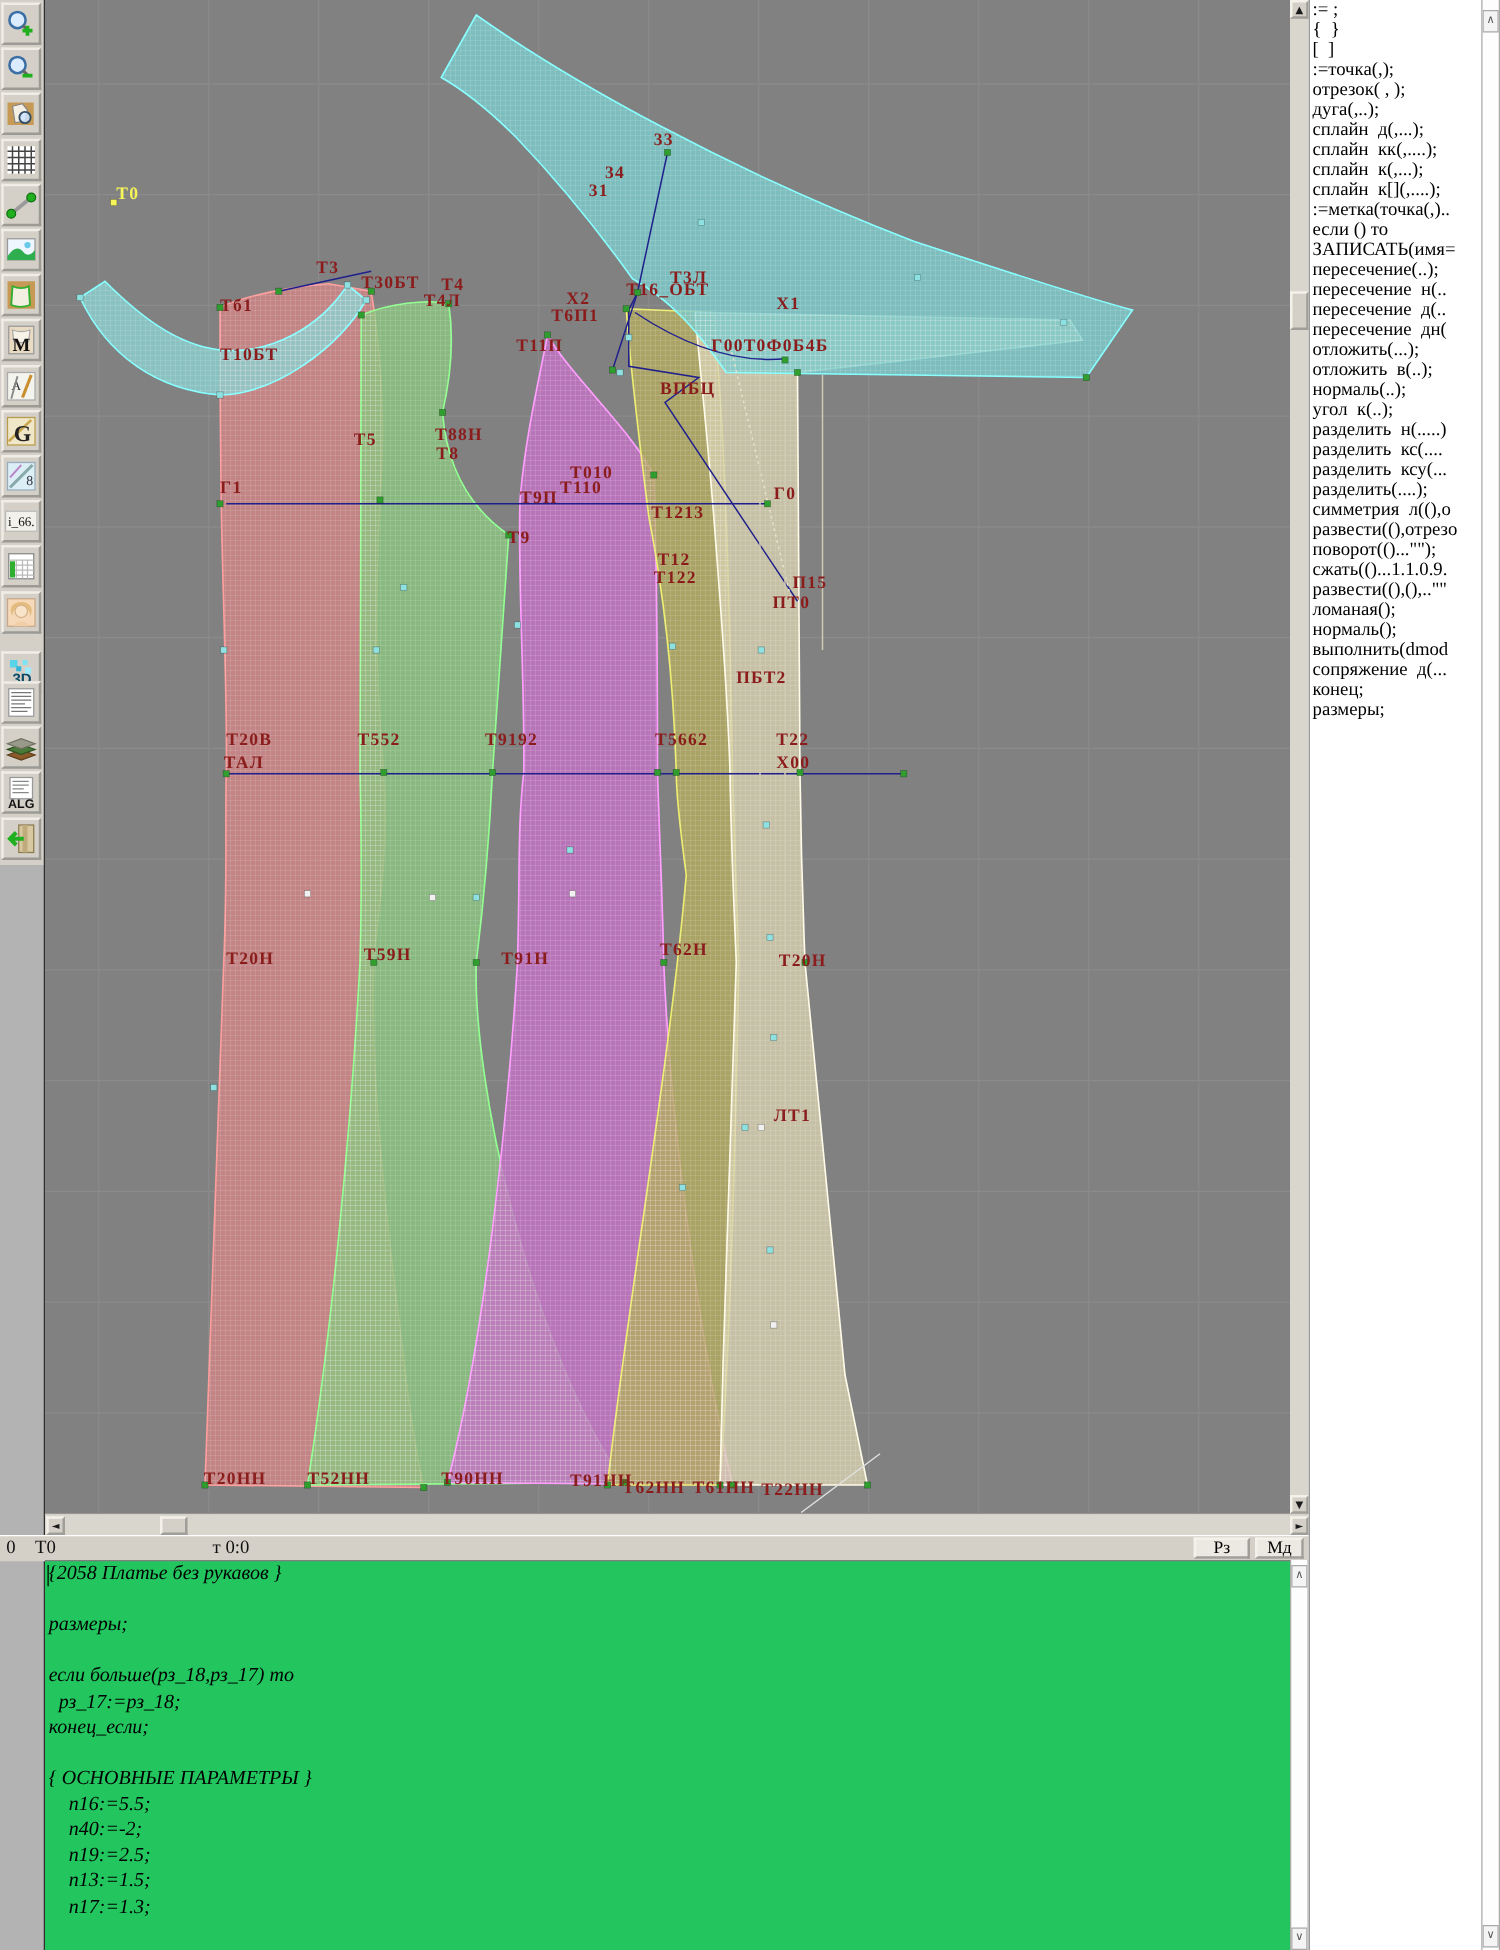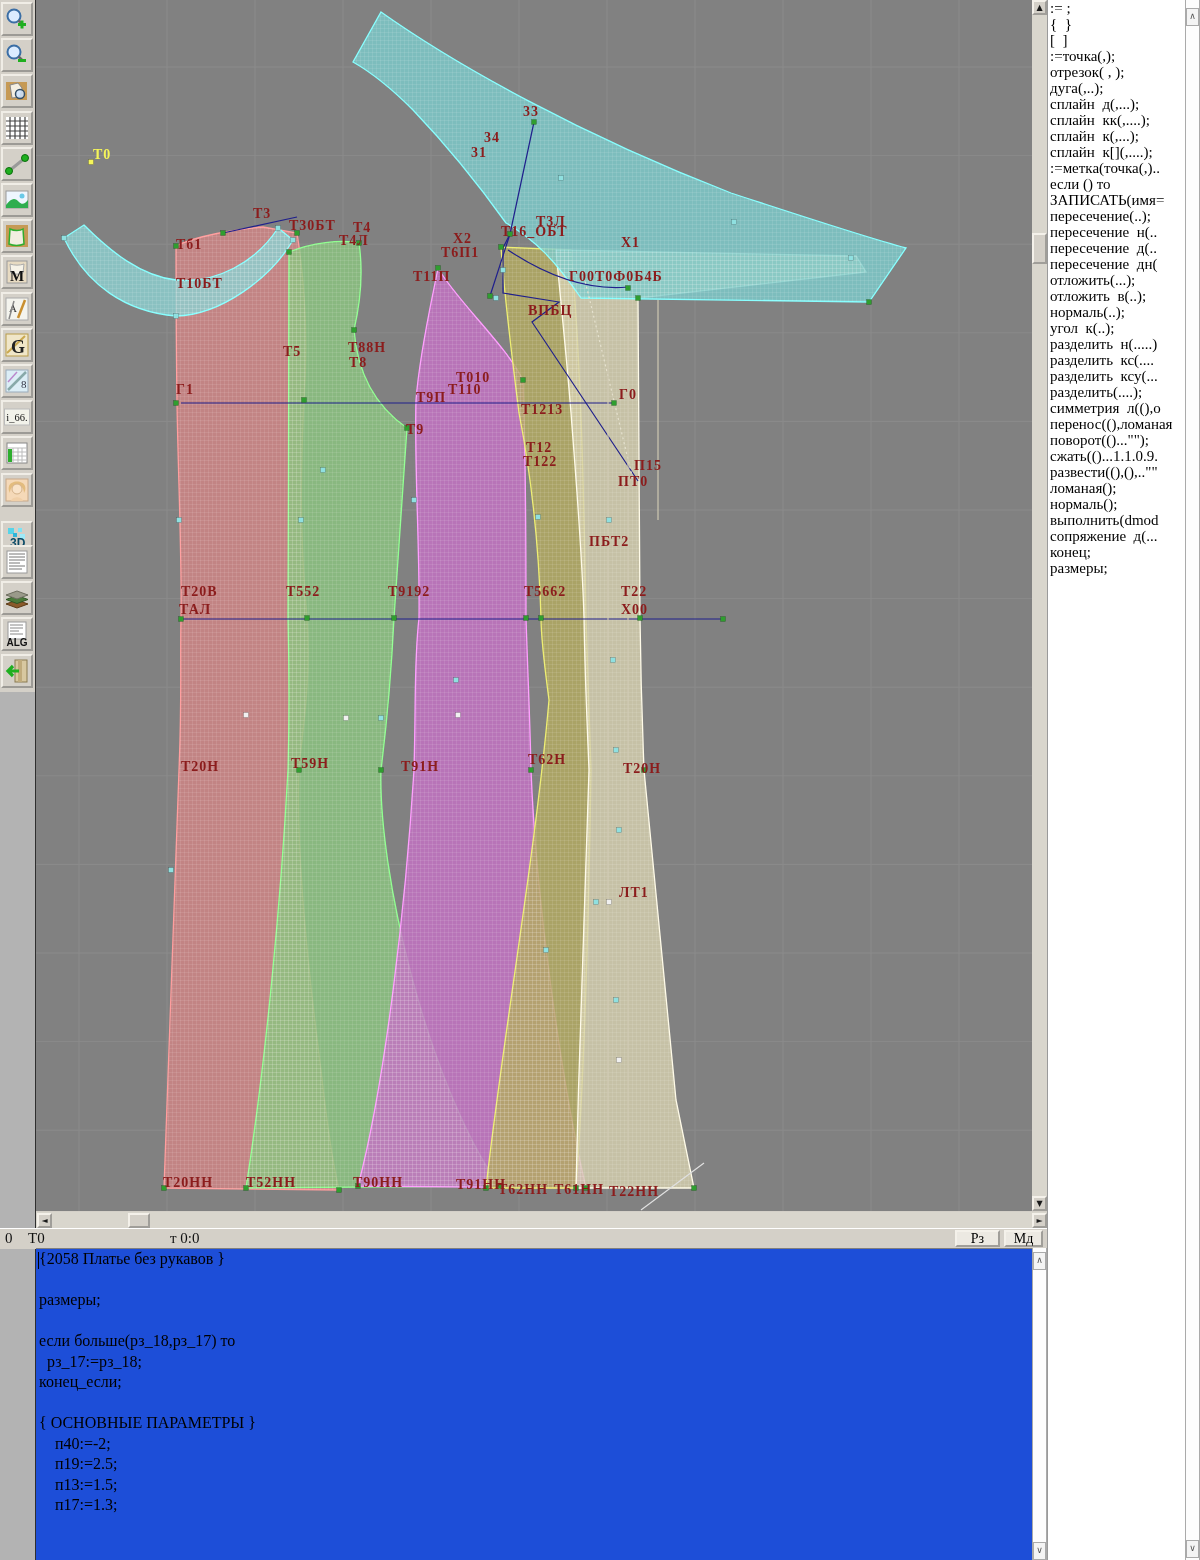--- a/index.html
+++ b/index.html
@@ -22,22 +22,22 @@
           text-align:center;padding:0;cursor:pointer;}
   .sb-thumb{position:absolute;background:#d4d0c8;border:2px outset #f4f1ea;box-sizing:border-box;cursor:pointer;}
   
   #statusbar{position:absolute;left:0;top:1228px;width:1047px;height:20px;background:#d4d0c8;
              border-top:1px solid #fff;font-size:15px;color:#111;}
   #statusbar span{position:absolute;top:1px;}
   .mini-btn{position:absolute;top:1px;height:17px;border:2px outset #f4f1ea;background:#ece9e2;
             font-family:"Liberation Serif",serif;font-size:14px;line-height:13px;text-align:center;
             box-sizing:border-box;cursor:pointer;padding:0 6px;}
   
-  #code{position:absolute;left:36px;top:1248px;width:996px;height:312px;background:#1d4ed8;
-        border-top:1px solid #7f7f7f;overflow:hidden;cursor:text;}
+  #code{position:absolute;left:36px;top:1248px;width:996px;height:312px;background:#22c55e;
+        border-top:1px solid #7f7f7f;overflow:hidden;cursor:text;font-style:italic;}
   .code-line{white-space:pre;font-size:16px;line-height:20.5px;color:#000;padding-left:3px;}
   #caret{position:absolute;left:2px;top:3px;width:1px;height:17px;background:#000;}
   
   #cmdpanel{position:absolute;left:1047px;top:0;width:138px;height:1560px;background:#fff;
             border-left:1px solid #9a9a9a;overflow:hidden;}
   .cmd-item{white-space:pre;font-size:15px;line-height:16px;color:#000;padding-left:2px;cursor:pointer;}
   
   .flat-track{position:absolute;background:#fdfdfd;border-left:1px solid #aaa;border-right:1px solid #aaa;box-sizing:border-box;}
   .flat-btn{position:absolute;left:1px;width:11px;height:16px;background:#f4f4f4;border:1px solid #aaa;
             font-family:"DejaVu Sans",sans-serif;font-size:9px;color:#555;text-align:center;line-height:14px;cursor:pointer;}
@@ -362,20 +362,21 @@
     <div id="caret"></div>
   <div class="code-line">{2058 Платье без рукавов }</div>
       <div class="code-line"> </div>
       <div class="code-line">размеры;</div>
       <div class="code-line"> </div>
       <div class="code-line">если больше(рз_18,рз_17) то</div>
       <div class="code-line">  рз_17:=рз_18;</div>
       <div class="code-line">конец_если;</div>
       <div class="code-line"> </div>
       <div class="code-line">{ ОСНОВНЫЕ ПАРАМЕТРЫ }</div>
+      <div class="code-line">    п16:=5.5;</div>
       <div class="code-line">    п40:=-2;</div>
       <div class="code-line">    п19:=2.5;</div>
       <div class="code-line">    п13:=1.5;</div>
       <div class="code-line">    п17:=1.3;</div>
     </div>
 
   <div class="flat-track" style="left:1032px;top:1248px;width:15px;height:312px;"></div>
   <div class="flat-btn" style="left:1033px;top:1252px;">∧</div>
   <div class="flat-btn" style="left:1033px;top:1542px;">∨</div>
 
@@ -399,21 +400,21 @@
       <div class="cmd-item">пересечение  дн(</div>
       <div class="cmd-item">отложить(...);</div>
       <div class="cmd-item">отложить  в(..);</div>
       <div class="cmd-item">нормаль(..);</div>
       <div class="cmd-item">угол  к(..);</div>
       <div class="cmd-item">разделить  н(.....)</div>
       <div class="cmd-item">разделить  кс(....</div>
       <div class="cmd-item">разделить  ксу(...</div>
       <div class="cmd-item">разделить(....);</div>
       <div class="cmd-item">симметрия  л((),о</div>
-      <div class="cmd-item">перенос((),ломаная</div>
+      <div class="cmd-item">развести((),отрезо</div>
       <div class="cmd-item">поворот(()..."");</div>
       <div class="cmd-item">сжать(()...1.1.0.9.</div>
       <div class="cmd-item">развести((),(),..""</div>
       <div class="cmd-item">ломаная();</div>
       <div class="cmd-item">нормаль();</div>
       <div class="cmd-item">выполнить(dmod</div>
       <div class="cmd-item">сопряжение  д(...</div>
       <div class="cmd-item">конец;</div>
       <div class="cmd-item">размеры;</div>
     </div>

